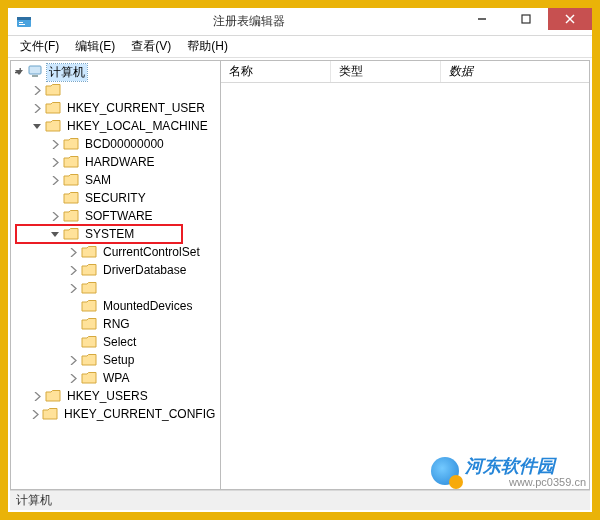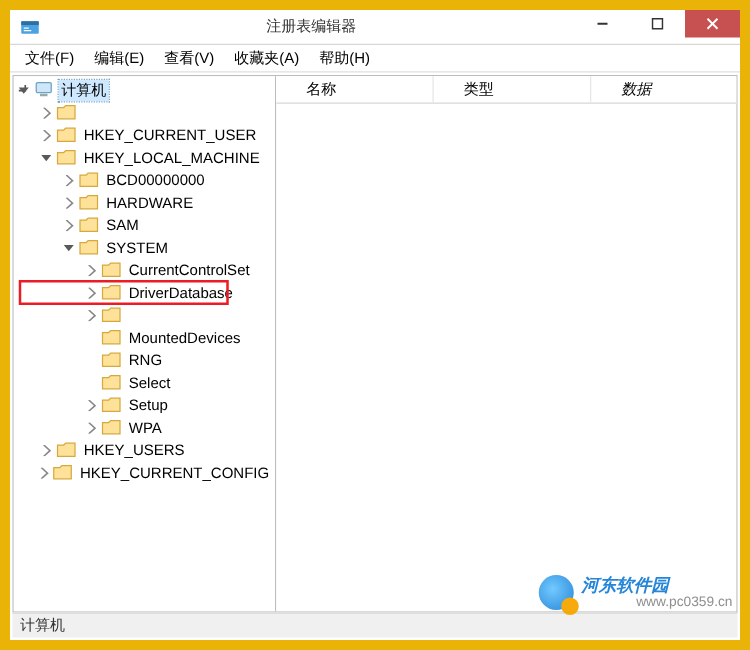--- a/index.html
+++ b/index.html
@@ -17,21 +17,21 @@
 
   
   .menubar { height:22px; background:#fff; display:flex; align-items:center; padding:0 4px; border-bottom:1px solid #e0e0e0;}
   .menuitem { padding:2px 8px; cursor:default; }
 
   
   .client { position:absolute; top:52px; bottom:22px; left:2px; right:2px; display:flex; border:1px solid #bcbcbc; }
   .treepane { width:210px; overflow:auto; border-right:1px solid #bcbcbc; background:#fff; position:relative;}
   .listpane { flex:1; background:#fff; position:relative; }
   .listhdr { display:flex; border-bottom:1px solid #d8d8d8; height:22px; align-items:center; background:#fff;}
-  .listhdr .col { padding:0 8px; border-right:1px solid #e6e6e6; height:100%; display:flex; align-items:center;margin-left:16px; }
+  .listhdr .col { padding:0 8px; border-right:1px solid #e6e6e6; height:100%; display:flex; align-items:center; }
   .listhdr .col.name { width:110px;}
   .listhdr .col.type { width:110px;}
   .listhdr .col.data { flex:1; border-right:none;font-style:italic;}
 
   
   .statusbar { position:absolute; bottom:2px; left:2px; right:2px; height:20px; border-top:1px solid #d8d8d8; background:#f0f0f0; display:flex; align-items:center; padding:0 6px; color:#333;}
 
   
   ul.tree, ul.tree ul { list-style:none; }
   ul.tree { padding: 2px 0 2px 2px; }
@@ -42,21 +42,21 @@
   .expander.none { visibility:hidden; }
   .folder { width:16px; height:14px; margin-right:4px; display:inline-block; }
   .label { padding:0 2px; }
   .label.sel { background:#cde8ff; outline:1px dotted #7aa7c7; }
   .hlbox { position:absolute; border:2px solid #eb1c24; pointer-events:none; }
 
   
   .wm { position:absolute; right:6px; bottom:24px; display:flex; align-items:center; gap:6px; opacity:0.95; pointer-events:none;}
   .wm .logo { width:28px; height:28px; border-radius:50%; background:radial-gradient(circle at 40% 40%, #6cc7ff, #1a7fd6); position:relative;}
   .wm .logo:after{content:""; position:absolute; right:-4px; bottom:-4px; width:14px; height:14px; border-radius:50%; background:#f7a600;}
-  .wm .txt1 { font-size:14px; font-weight:bold; color:#1a7fd6; font-style:italic;}
+  .wm .txt1 { font-size:18px; font-weight:bold; color:#1a7fd6; font-style:italic;}
   .wm .txt2 { font-size:11px; color:#888; margin-top:-2px;margin-left:44px;}
 
   
   .treepane::-webkit-scrollbar { width:16px; height:16px;}
   .treepane::-webkit-scrollbar-track { background:#f0f0f0;}
   .treepane::-webkit-scrollbar-thumb { background:#c2c2c2;}
 </style>
 </head>
 <body>
 
@@ -89,21 +89,20 @@
             <line x1="9" y1="1" x2="1" y2="9" stroke="#fff" stroke-width="1.5"></line>
           </svg>
         </div>
     </div>
   </div>
 
   <div class="menubar">
     <div class="menuitem">文件(F)</div>
     <div class="menuitem">编辑(E)</div>
     <div class="menuitem">查看(V)</div>
-    <div class="menuitem">收藏夹(A)</div>
     <div class="menuitem">帮助(H)</div>
   </div>
 
   <div class="client">
 
     <div class="treepane">
       <ul class="tree">
         <li class="node">
           <div class="row">
             <span class="expander">
@@ -192,20 +191,42 @@
                           <path d="M2 0 L7 4.5 L2 9" fill="none" stroke="#888" stroke-width="1.3"></path>
                         </svg>
                       </span>
                   <span class="folder"><svg width="16" height="14" viewBox="0 0 16 14">
                           <path d="M1 3 L6 3 L7.5 1.5 L15 1.5 L15 12 L1 12 Z" fill="#ffe29a" stroke="#d6a93e"></path>
                         </svg></span>
                   <span class="label">SAM</span>
                     </div>
                   </li>
                 <li class="node">
+                    <div class="row">
+                  <span class="expander none"></span>
+                  <span class="folder"><svg width="16" height="14" viewBox="0 0 16 14">
+                          <path d="M1 3 L6 3 L7.5 1.5 L15 1.5 L15 12 L1 12 Z" fill="#ffe29a" stroke="#d6a93e"></path>
+                        </svg></span>
+                  <span class="label">SECURITY</span>
+                    </div>
+                  </li>
+                <li class="node">
+                    <div class="row">
+                  <span class="expander">
+                        <svg width="9" height="9">
+                          <path d="M2 0 L7 4.5 L2 9" fill="none" stroke="#888" stroke-width="1.3"></path>
+                        </svg>
+                      </span>
+                  <span class="folder"><svg width="16" height="14" viewBox="0 0 16 14">
+                          <path d="M1 3 L6 3 L7.5 1.5 L15 1.5 L15 12 L1 12 Z" fill="#ffe29a" stroke="#d6a93e"></path>
+                        </svg></span>
+                  <span class="label">SOFTWARE</span>
+                    </div>
+                  </li>
+                <li class="node">
                   <div class="row" id="system-row">
                     <span class="expander">
                         <svg width="9" height="9">
                           <path d="M0 2 L8 2 L4 7 Z" fill="#595959"></path>
                         </svg>
                       </span>
                     <span class="folder"><svg width="16" height="14" viewBox="0 0 16 14">
                           <path d="M1 3 L6 3 L7.5 1.5 L15 1.5 L15 12 L1 12 Z" fill="#ffe29a" stroke="#d6a93e"></path>
                         </svg></span>
                     <span class="label">SYSTEM</span>

